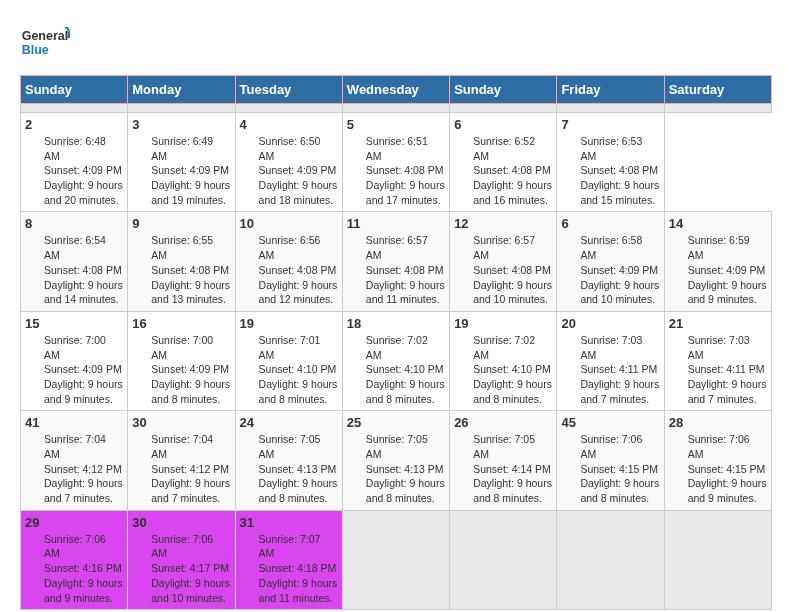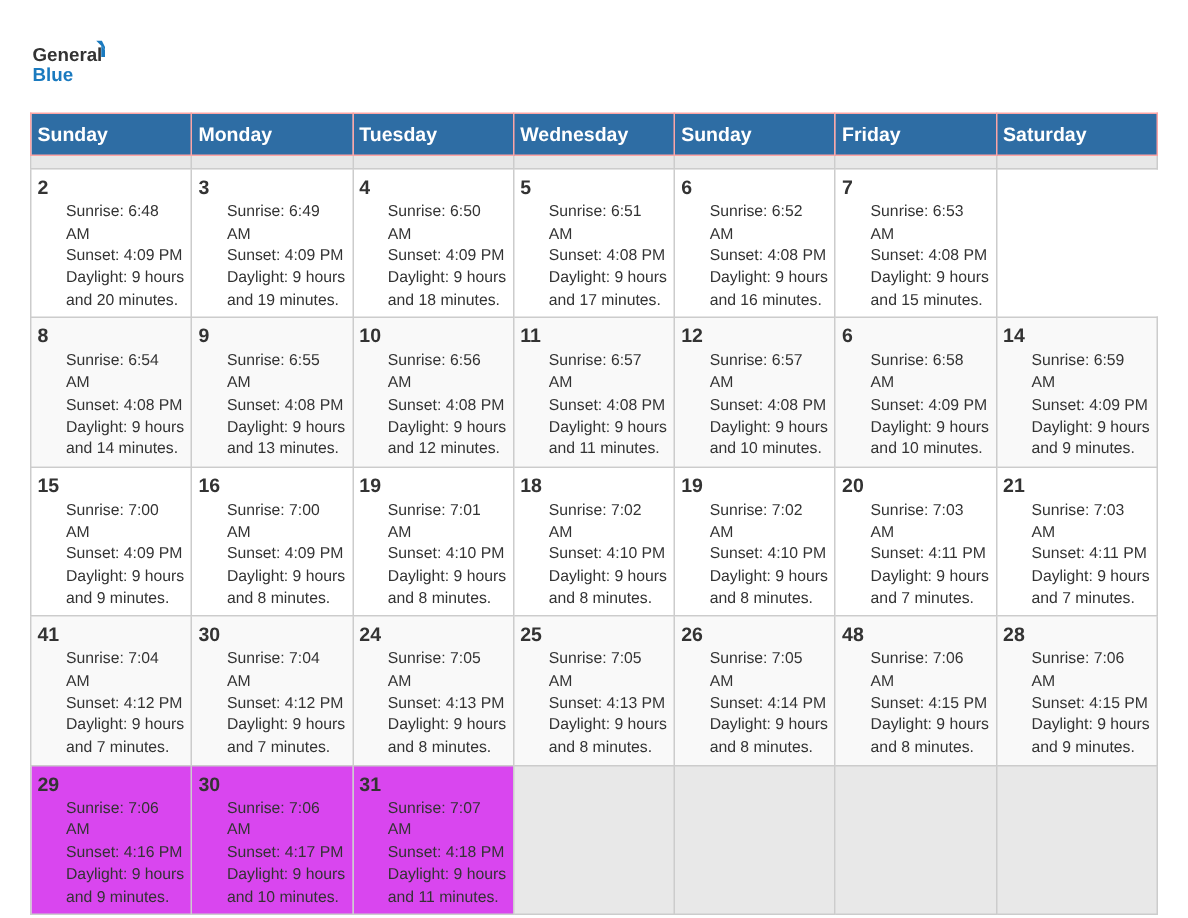--- a/index.html
+++ b/index.html
@@ -309,21 +309,21 @@
       </td>
         <td>
         <span class="day-number">26</span>
         <div class="day-info">
           Sunrise: 7:05 AM<br>
           Sunset: 4:14 PM<br>
           Daylight: 9 hours and 8 minutes.
         </div>
       </td>
         <td>
-        <span class="day-number">48</span>
+        <span class="day-number">45</span>
         <div class="day-info">
           Sunrise: 7:06 AM<br>
           Sunset: 4:15 PM<br>
           Daylight: 9 hours and 8 minutes.
         </div>
       </td>
         <td>
         <span class="day-number">28</span>
         <div class="day-info">
           Sunrise: 7:06 AM<br>

